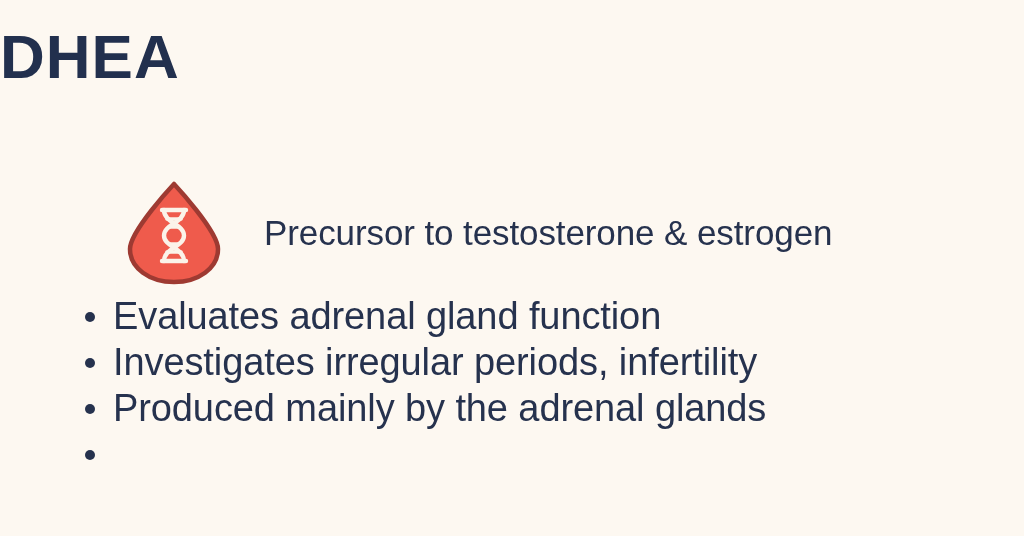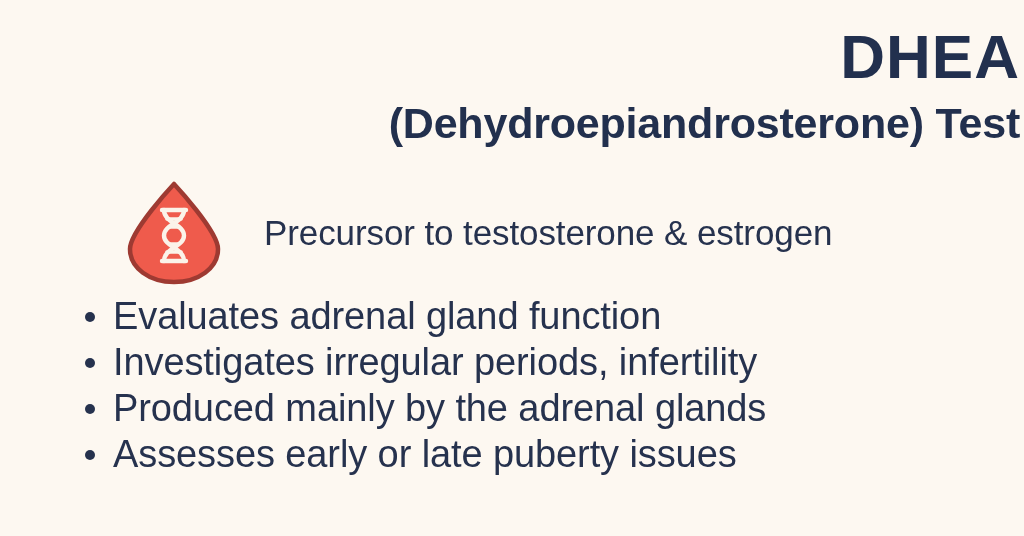--- a/index.html
+++ b/index.html
@@ -22,21 +22,21 @@
     background: #FDF8F1;
     box-sizing: border-box;
   }
 
   
   .title-block {
     position: absolute;
     left: 0;
     top: 26px;
     width: 1020px;
-    text-align: right;
+    text-align: left;
   }
 
   .main-title {
     display: block;
     font-size: 62px;
     font-weight: 700;
     letter-spacing: 1.0px;
     line-height: 1.0;
     color: #22304E;
     margin: 0;
@@ -130,21 +130,20 @@
     white-space: nowrap;
   }
 </style>
 </head>
 <body>
 
 <div class="infographic">
 
   <div class="title-block">
     <h1 class="main-title">DHEA</h1>
-    <h2 class="sub-title">(Dehydroepiandrosterone) Test</h2>
   </div>
 
   <div class="tagline-row">
 
     <div class="drop-icon">
       <svg viewBox="0 0 108 104" xmlns="http://www.w3.org/2000/svg" aria-hidden="true">
 
         <path d="M54 3
                  C54 3 98 50 98 68
                  C98 87.2 78.3 101 54 101
@@ -180,17 +179,16 @@
     <li class="bullet-item">
       <span class="bullet-dot"></span>
       <span class="bullet-text">Investigates irregular periods, infertility</span>
     </li>
     <li class="bullet-item">
       <span class="bullet-dot"></span>
       <span class="bullet-text">Produced mainly by the adrenal glands</span>
     </li>
     <li class="bullet-item">
       <span class="bullet-dot"></span>
-      <span class="bullet-text">Assesses early or late puberty issues</span>
     </li>
   </ul>
 
 </div>
 
 </body></html>

